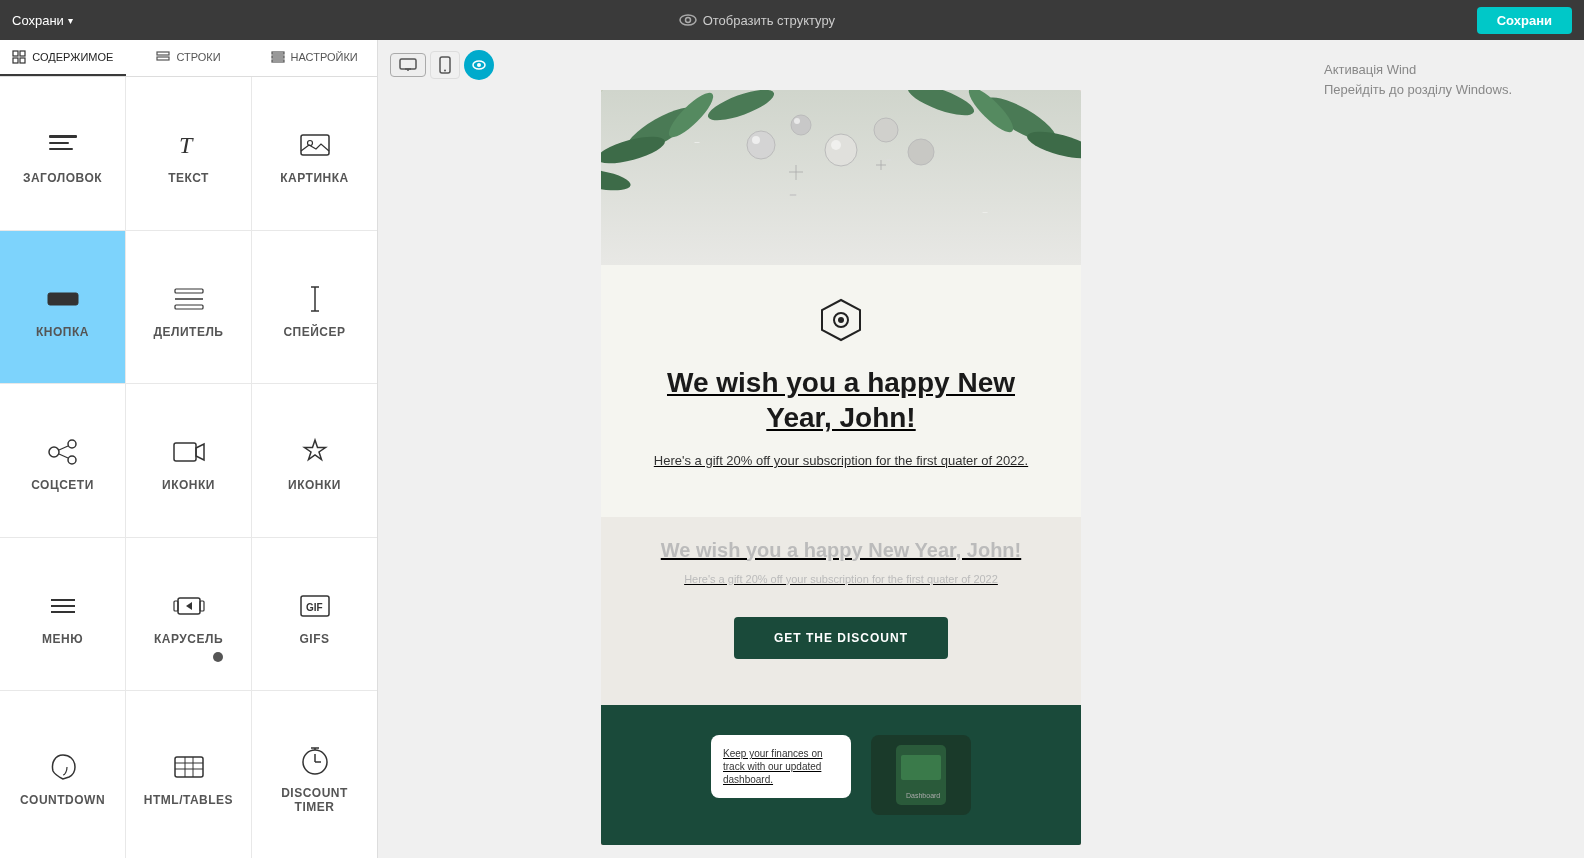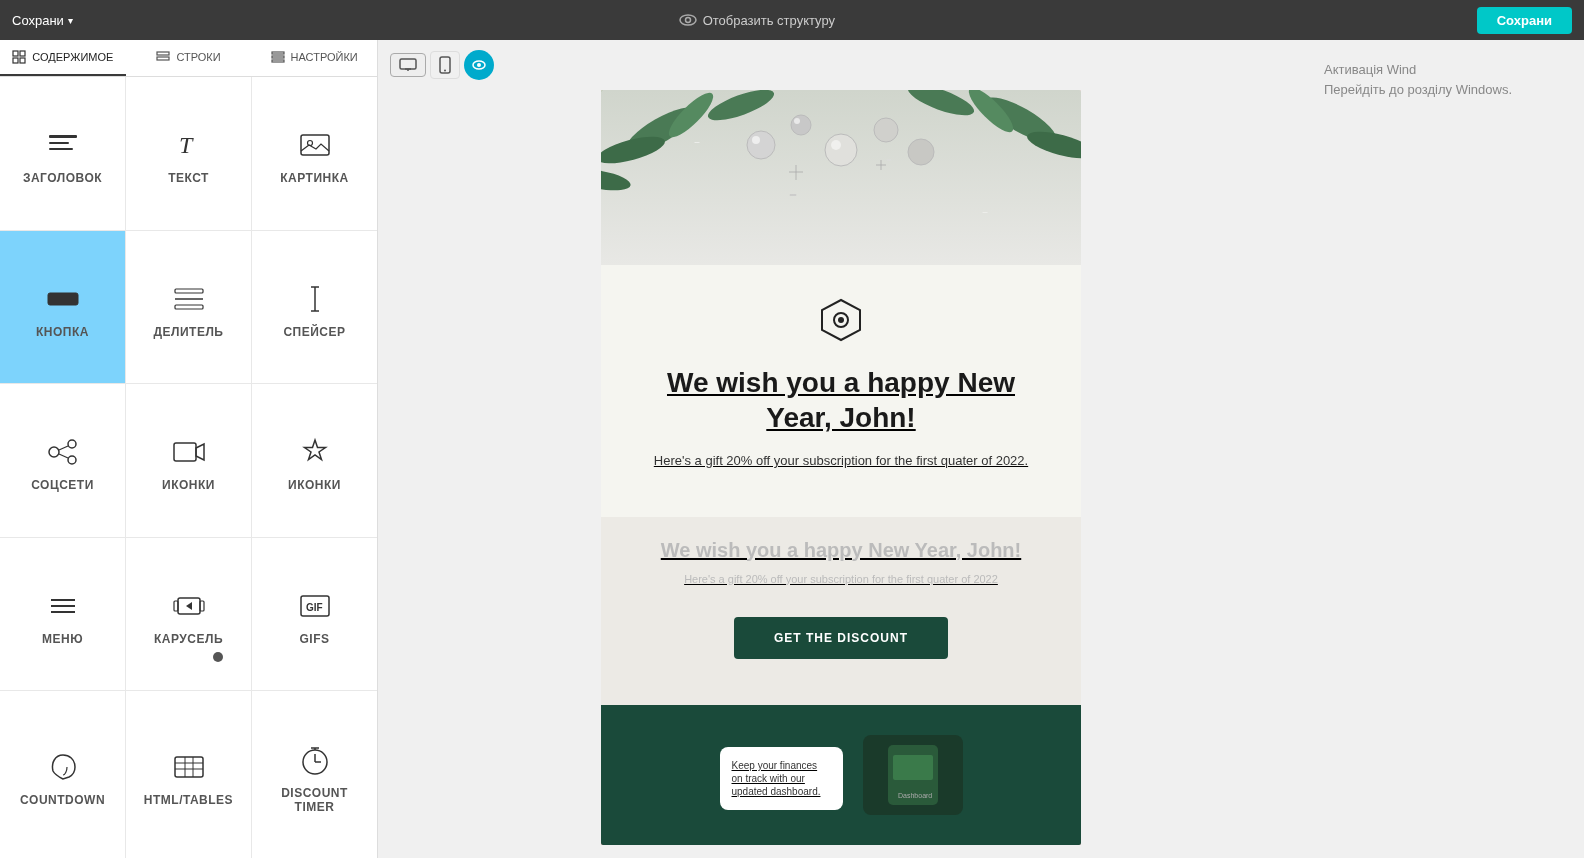--- a/index.html
+++ b/index.html
@@ -288,22 +288,21 @@
       min-height: 100px;
       display: flex;
       align-items: flex-start;
       justify-content: center;
       gap: 20px;
     }
     .footer-card {
       background: #fff;
       border-radius: 8px;
       padding: 12px;
-      width: 123px;
-      margin-top: 12px;
+      width: 140px;
     }
     .footer-card-title {
       font-size: 10px;
       color: #333;
       line-height: 1.3;
     }
 
     
     .right-panel {
       width: 280px;

